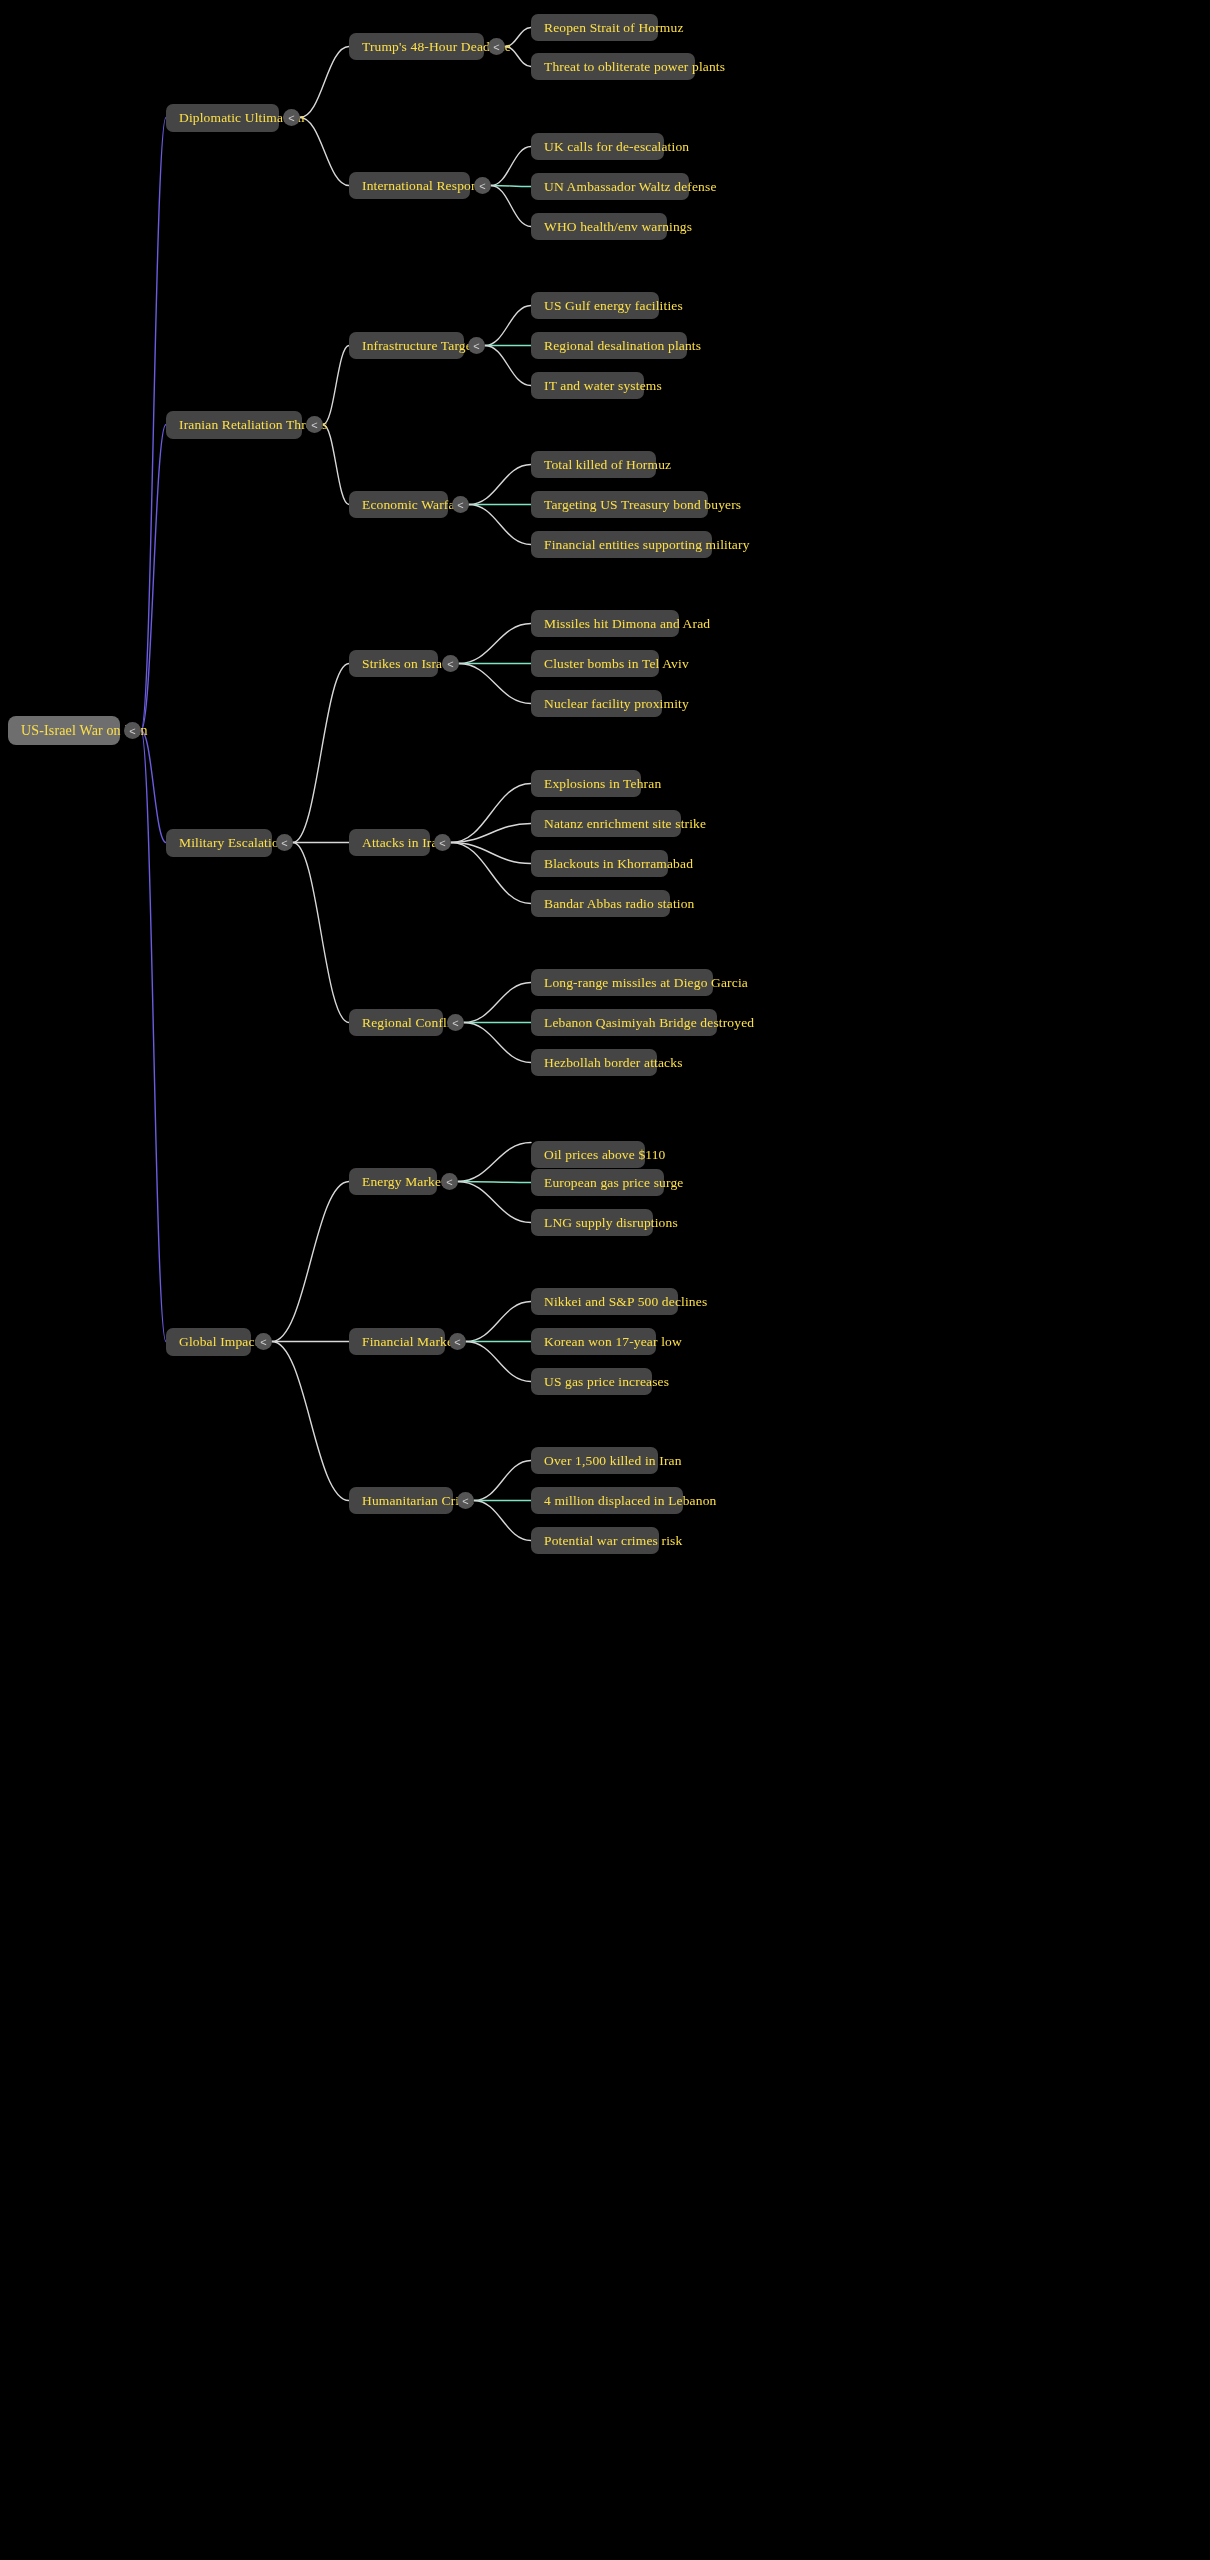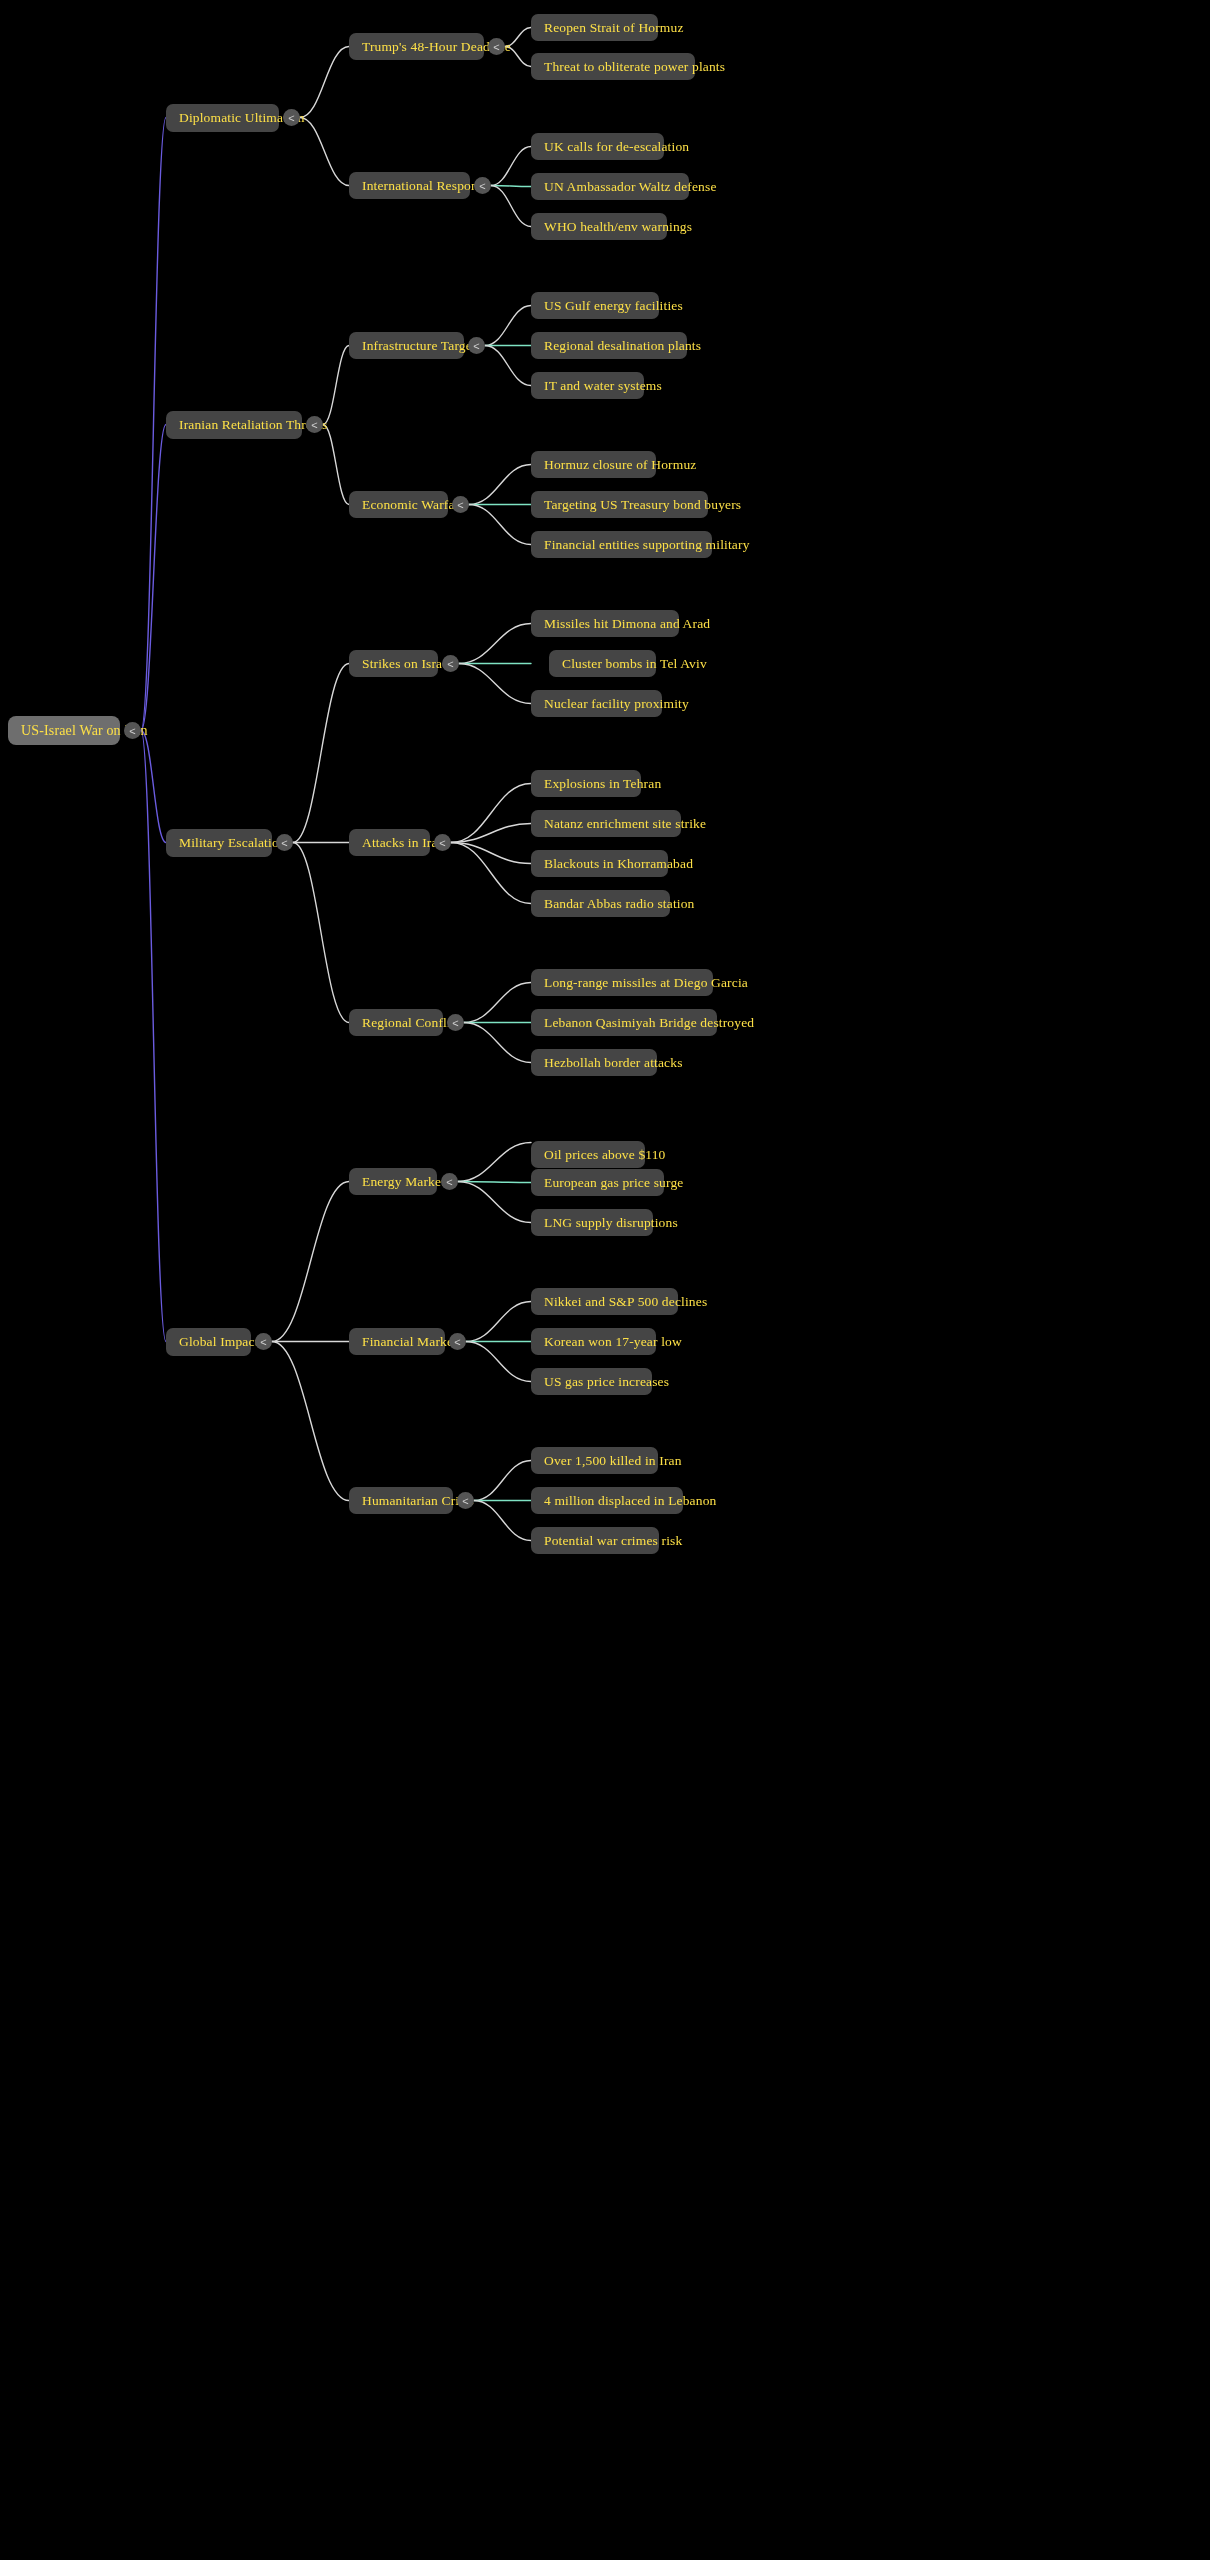--- a/index.html
+++ b/index.html
@@ -116,40 +116,40 @@
         <span>Regional desalination plants</span>
       </div>
       <div class="node lvl3" style="left: 531px; top: 372px; width: 113px;">
         <span>IT and water systems</span>
       </div>
       <div class="node lvl2" style="left: 349px; top: 491px; width: 99px;">
         <span>Economic Warfare</span>
       </div>
       <div class="toggle" style="left: 452px; top: 496px;">&lt;</div>
       <div class="node lvl3" style="left: 531px; top: 451px; width: 125px;">
-        <span>Hormuz closure of Hormuz</span>
+        <span>Total killed of Hormuz</span>
       </div>
       <div class="node lvl3" style="left: 531px; top: 491px; width: 177px;">
         <span>Targeting US Treasury bond buyers</span>
       </div>
       <div class="node lvl3" style="left: 531px; top: 531px; width: 181px;">
         <span>Financial entities supporting military</span>
       </div>
       <div class="node lvl1" style="left: 166px; top: 829px; width: 106px;">
         <span>Military Escalations</span>
       </div>
       <div class="toggle" style="left: 276px; top: 834px;">&lt;</div>
       <div class="node lvl2" style="left: 349px; top: 650px; width: 89px;">
         <span>Strikes on Israel</span>
       </div>
       <div class="toggle" style="left: 442px; top: 655px;">&lt;</div>
       <div class="node lvl3" style="left: 531px; top: 610px; width: 148px;">
         <span>Missiles hit Dimona and Arad</span>
       </div>
-      <div class="node lvl3" style="left: 549px; top: 650px; width: 107px;">
+      <div class="node lvl3" style="left: 531px; top: 650px; width: 128px;">
         <span>Cluster bombs in Tel Aviv</span>
       </div>
       <div class="node lvl3" style="left: 531px; top: 690px; width: 131px;">
         <span>Nuclear facility proximity</span>
       </div>
       <div class="node lvl2" style="left: 349px; top: 829px; width: 81px;">
         <span>Attacks in Iran</span>
       </div>
       <div class="toggle" style="left: 434px; top: 834px;">&lt;</div>
       <div class="node lvl3" style="left: 531px; top: 770px; width: 110px;">

